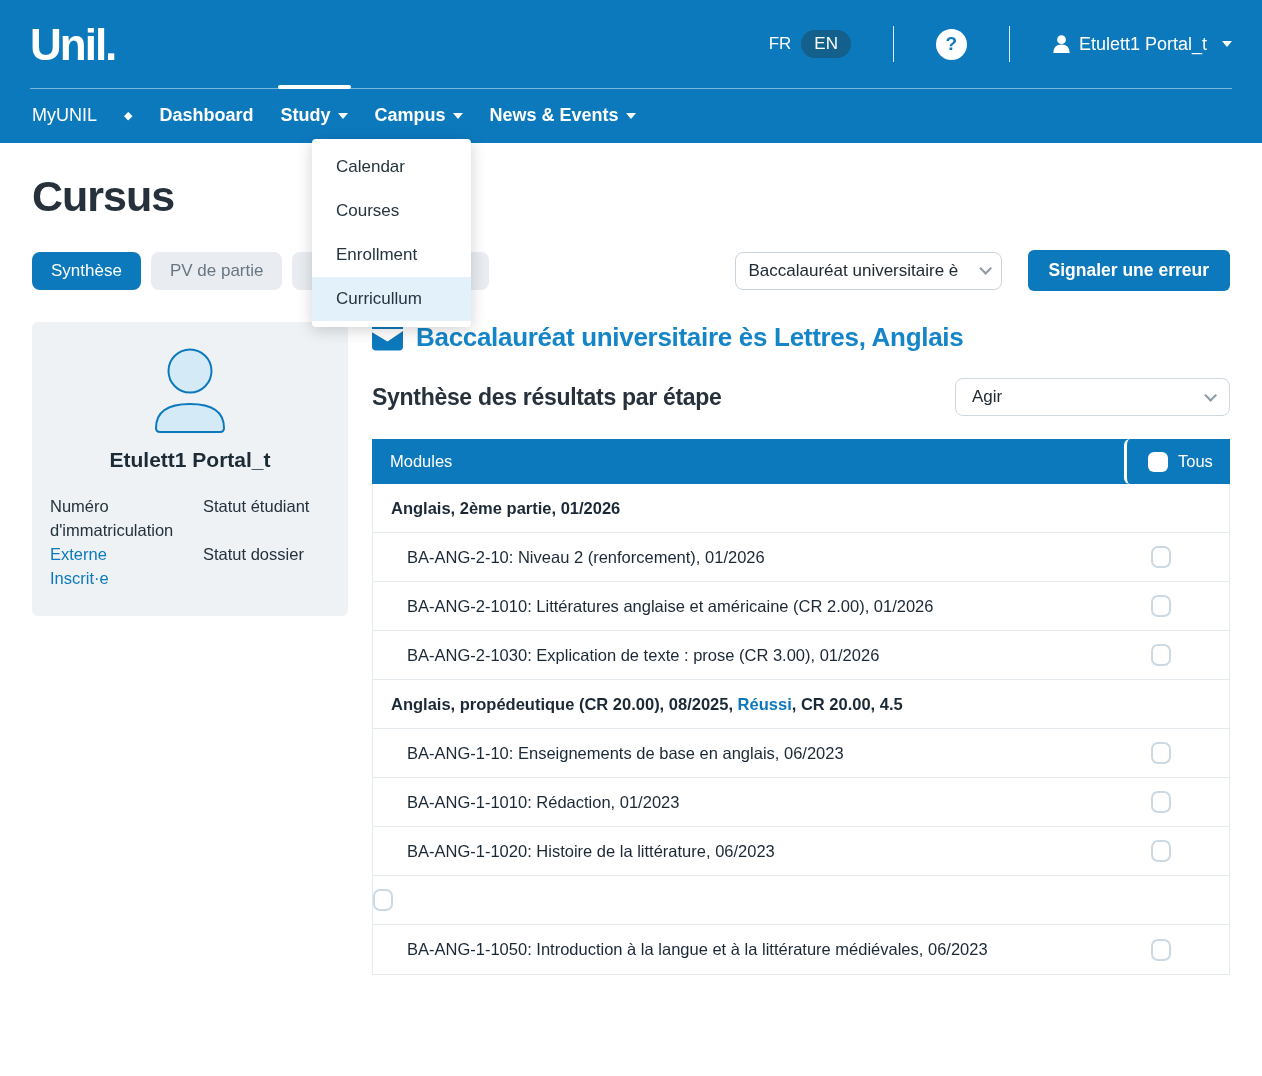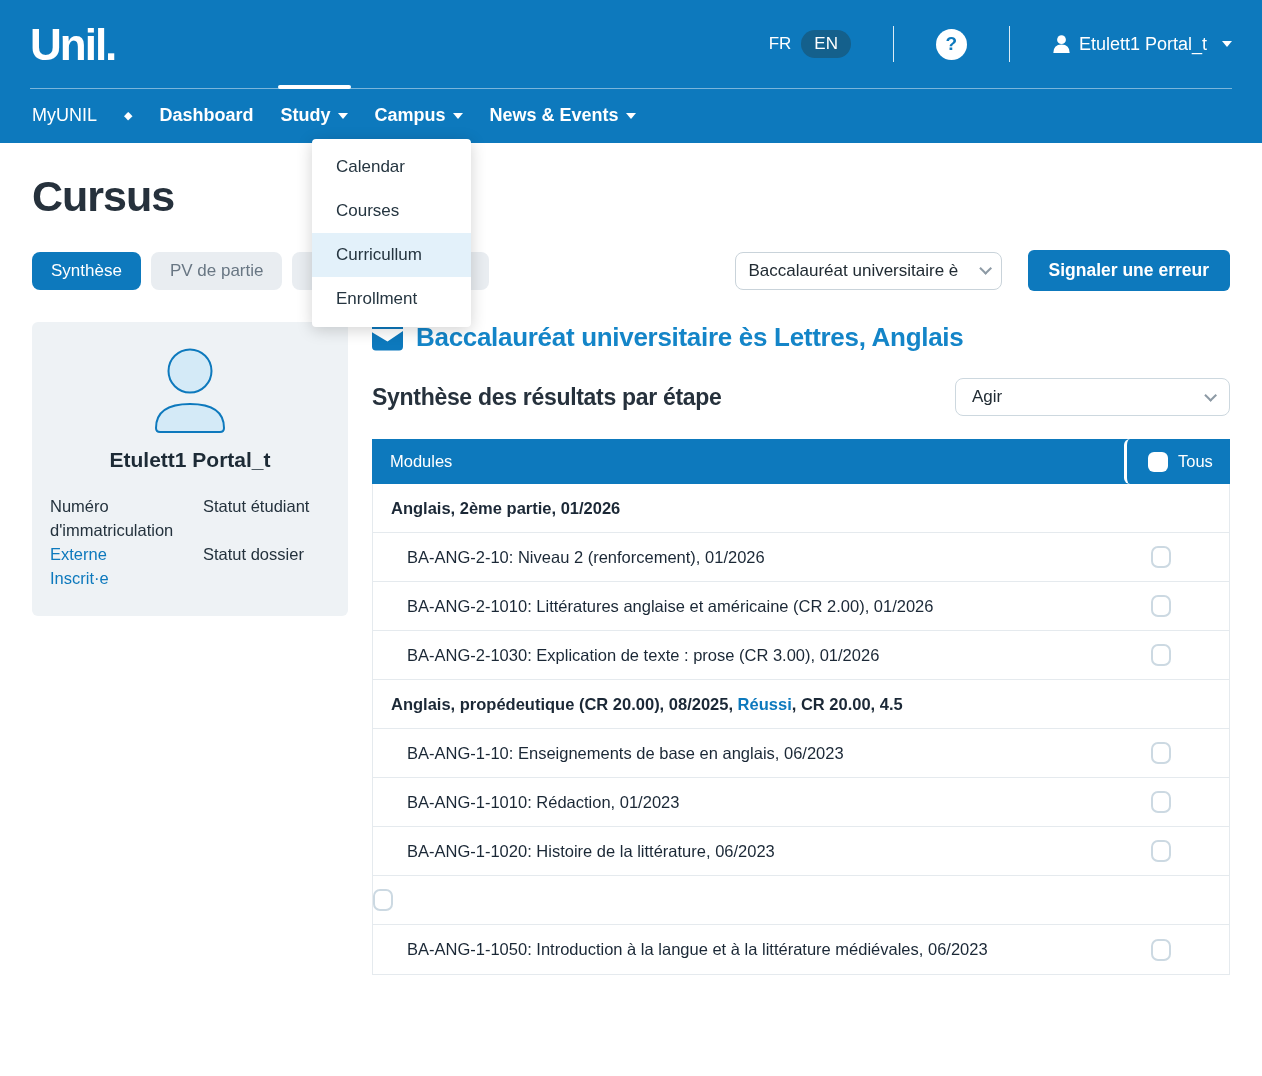--- a/index.html
+++ b/index.html
@@ -132,22 +132,22 @@
       <span class="nav-item">
         <span>News &amp; Events</span>
         <span class="caret-down"></span>
       </span>
     </nav>
   </header>
 
   <div class="dropdown-panel">
     <div class="menu-item">Calendar</div>
     <div class="menu-item">Courses</div>
+    <div class="menu-item">Enrollment</div>
     <div class="menu-item highlighted">Curricullum</div>
-    <div class="menu-item">Enrollment</div>
   </div>
 
   <div class="page">
     <h1 class="page-title">Cursus</h1>
 
     <div class="controls-row">
       <div class="tabs">
         <div class="tab active">Synthèse</div>
         <div class="tab">PV de partie</div>
         <div class="tab tab-wide">De</div>

